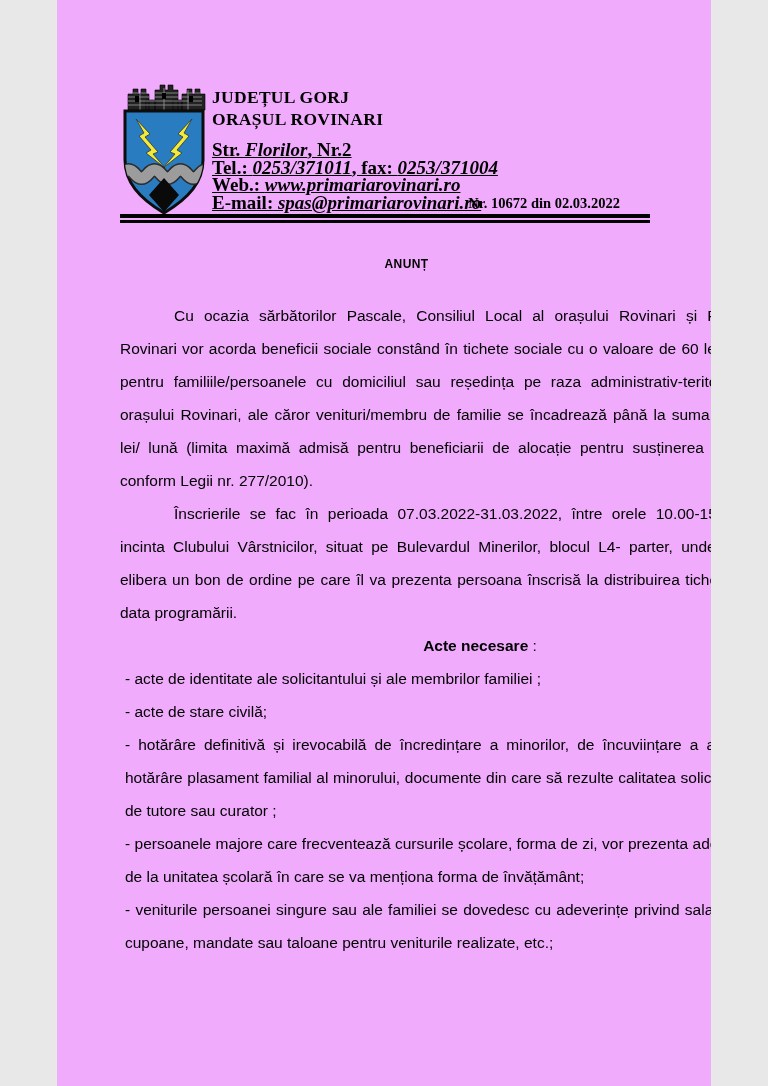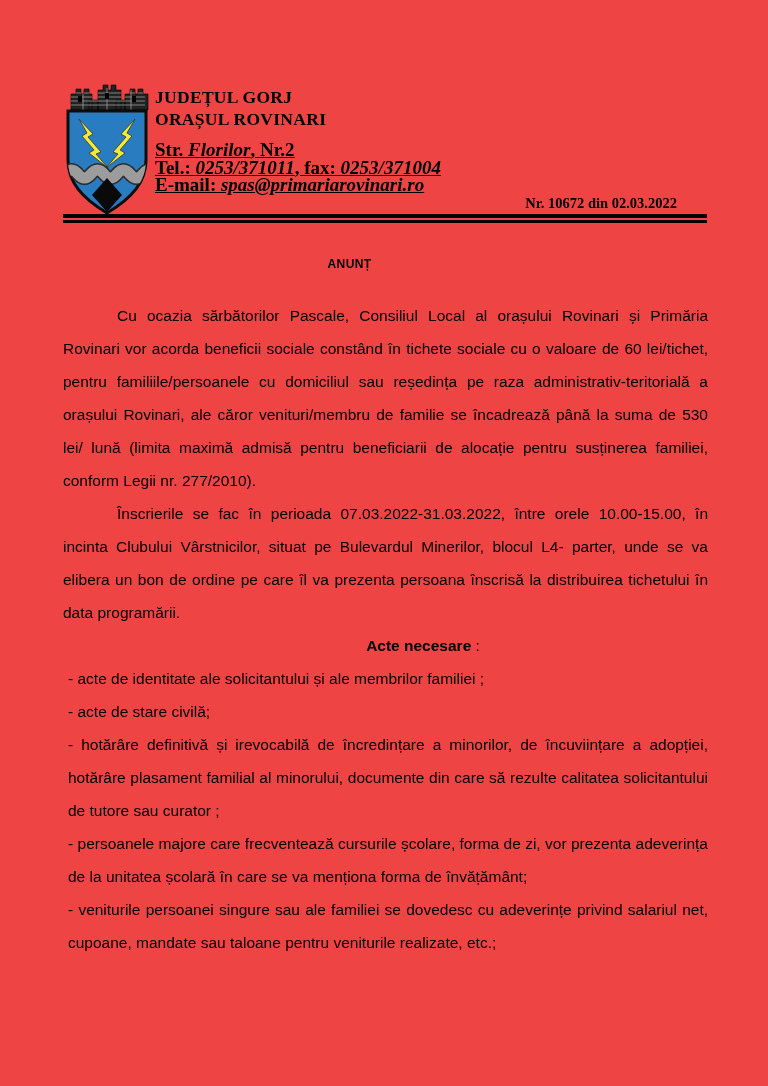--- a/index.html
+++ b/index.html
@@ -1,20 +1,20 @@
 <!DOCTYPE html>
 <html lang="ro"><head>
 <meta charset="utf-8">
 <style>
   html,body{margin:0;padding:0;background:#e8e8e8;}
   .page{
     position:relative;
-    width:768px;height:1086px;
+    width:654px;height:1086px;
     margin:0 auto;
-    background:#ef4444;
+    background:#f0abfc;
     overflow:hidden;
     color:#000;
   }
   
   .letterhead{position:absolute;left:63px;top:84px;right:61px;height:130px;}
   .coa{position:absolute;left:0;top:0;width:88px;height:132px;}
   .org{position:absolute;left:92px;top:2px;font-family:"Liberation Serif","DejaVu Serif",serif;font-weight:bold;}
   .org-name{font-size:17.5px;line-height:22px;letter-spacing:.3px;}
   .contact{margin-top:11px;font-size:19px;line-height:17.5px;text-decoration:underline;}
   .contact i{font-style:italic;}
@@ -102,20 +102,21 @@
         <polygon points="44,94 59,111 44,128 29,111" fill="#0a0a0a"></polygon>
       </g>
     </svg>
 
     <div class="org">
       <div class="org-name">JUDEȚUL GORJ</div>
       <div class="org-name">ORAȘUL ROVINARI</div>
       <div class="contact">
         <div><span>Str. </span><i>Florilor</i><span>, Nr.2</span></div>
         <div><span>Tel.: </span><i>0253/371011</i><span>, fax: </span><i>0253/371004</i></div>
+        <div><span>Web.: </span><i>www.primariarovinari.ro</i></div>
         <div><span>E-mail: </span><i>spas@primariarovinari.ro</i></div>
       </div>
     </div>
 
     <div class="reg-number">Nr. 10672 din 02.03.2022</div>
   </header>
 
   <div class="double-rule">
     <div class="bar1"></div>
     <div class="bar2"></div>

